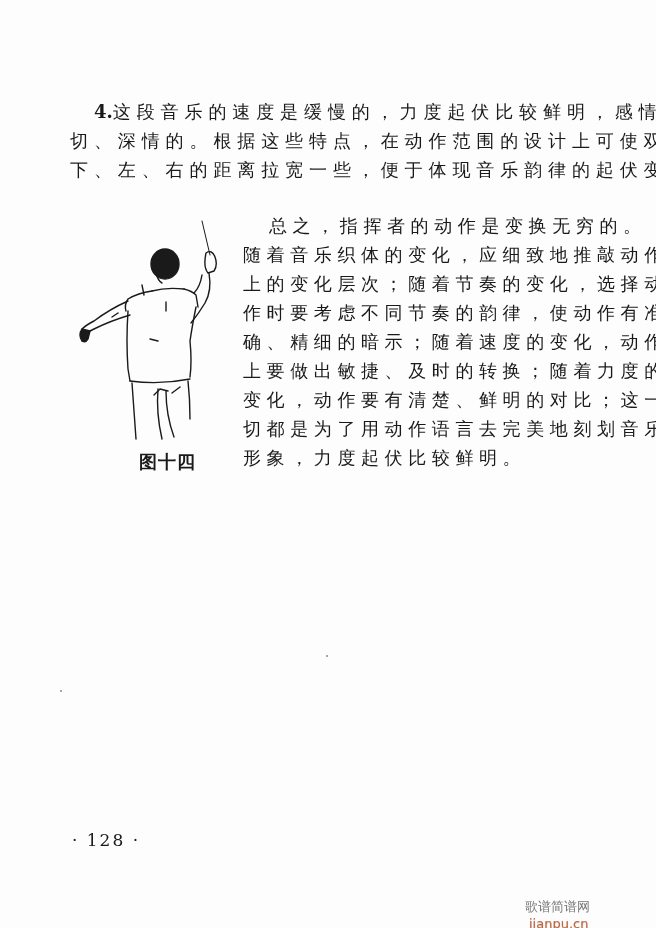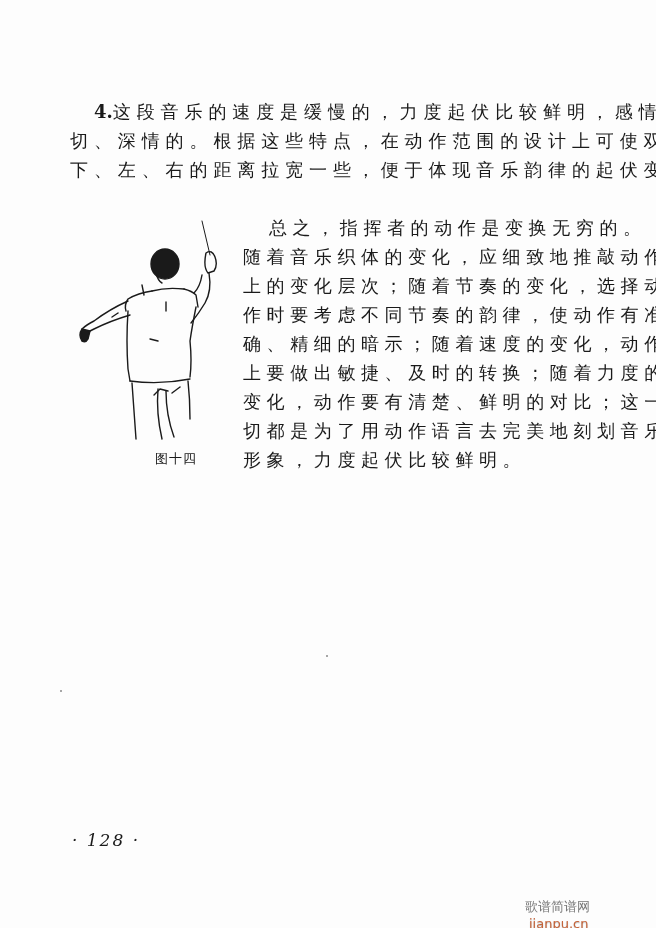--- a/index.html
+++ b/index.html
@@ -26,41 +26,39 @@
   .para-top .line.first { padding-left: 24px; }
   .num { font-weight: bold; letter-spacing: 0; }
   .para-right {
     position: absolute;
     left: 243px; top: 213px;
     width: 330px;
     font-size: 18px;
     line-height: 29px;
     letter-spacing: 5.6px;
   }
-  .para-right .line { display: block; white-space: nowrap; }
+  .para-right .line { display: block; white-space: nowrap; font-family: Liberation Mono, monospace; }
   .para-right .line.first { padding-left: 26px; }
   .figure {
     position: absolute;
     left: 72px; top: 215px;
     width: 160px; height: 225px;
   }
   .figure svg { width: 100%; height: 100%; }
   .caption {
     position: absolute;
     left: 139px; top: 450px;
-    font-size: 13px;
-    font-weight: normal;
+    font-size: 18px;
+    font-weight: bold;
     letter-spacing: 1px;
-    margin-left: 16px;
   }
   .page-number {
     position: absolute;
     left: 72px; top: 830px;
     font-size: 17px;
-    font-style: italic;
     letter-spacing: 2px;
   }
   .watermark {
     position: absolute;
     left: 525px; top: 898px;
     font-size: 13px;
     color: #777;
     font-family: "DejaVu Sans", sans-serif;
   }
   .watermark .wm-url { color: #c5643a; margin-left: 4px; text-shadow: 0 1px 1px #bbb; }

